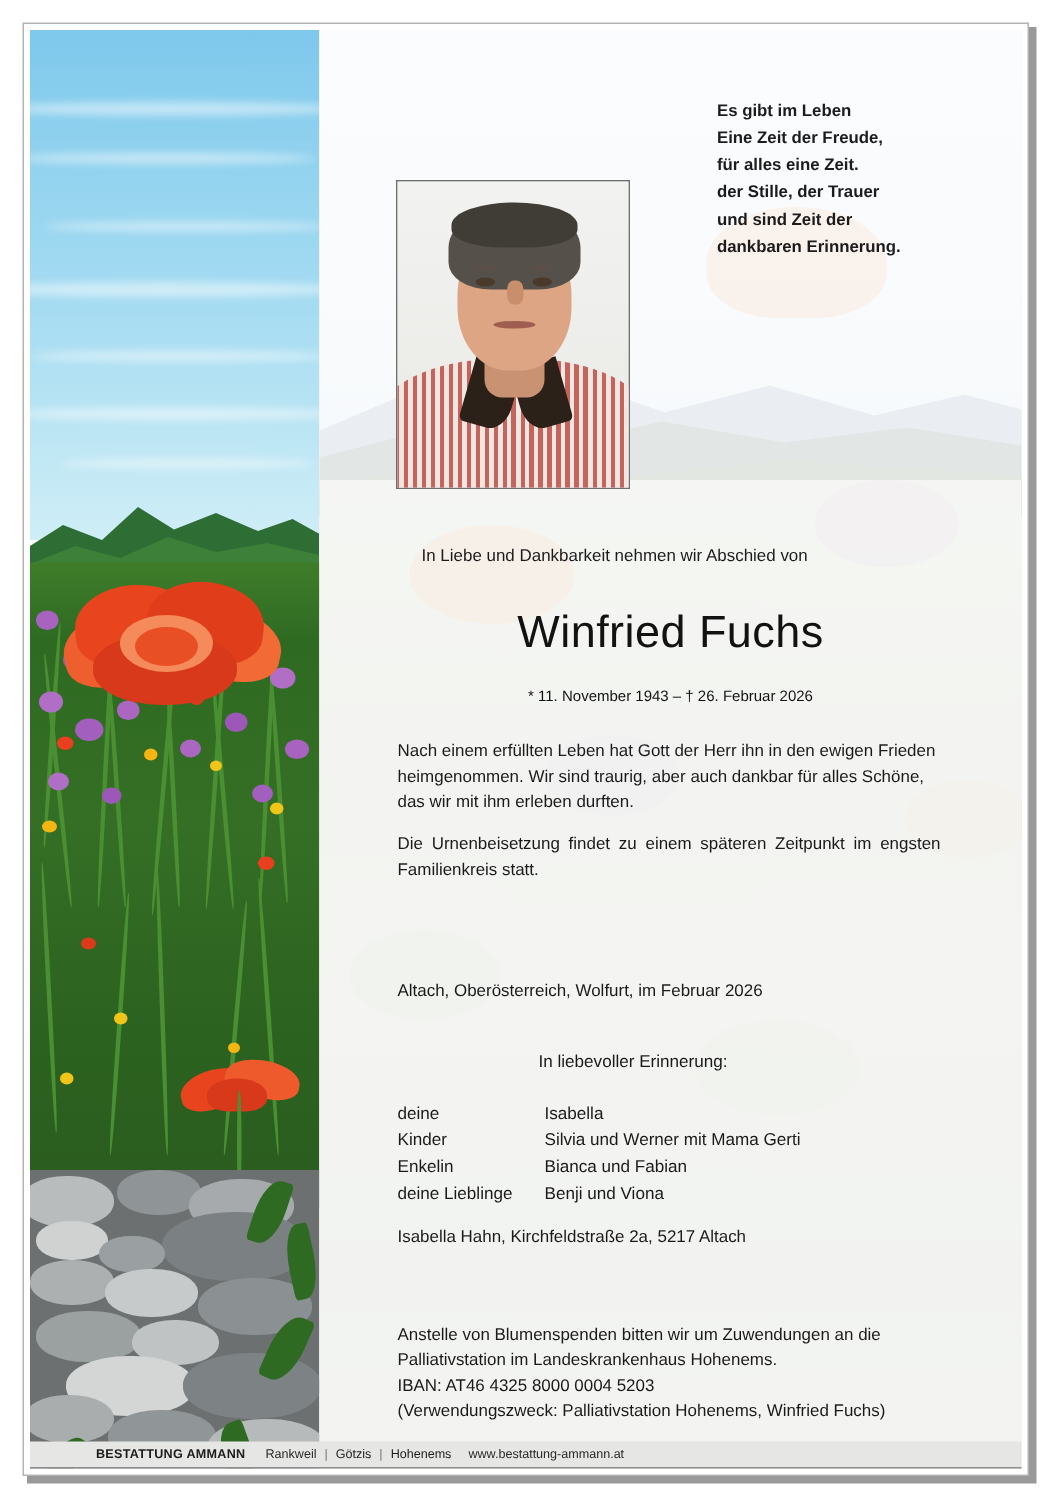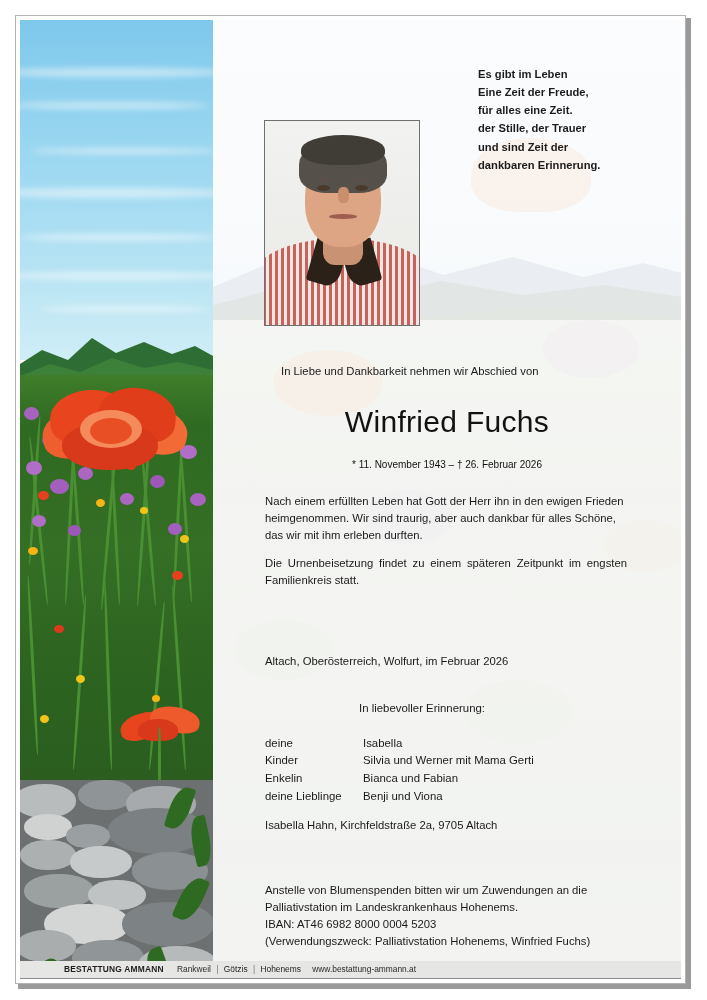--- a/index.html
+++ b/index.html
@@ -338,27 +338,27 @@
             <div class="m-lab">Enkelin</div>
             <div class="m-val">Bianca und Fabian</div>
           </div>
           <div class="m-row">
             <div class="m-lab">deine Lieblinge</div>
             <div class="m-val">Benji und Viona</div>
           </div>
         </div>
 
         <div class="cond">
-          <div>Isabella Hahn, Kirchfeldstraße 2a, 9705 Altach</div>
+          <div>Isabella Hahn, Kirchfeldstraße 2a, 5217 Altach</div>
         </div>
 
         <div class="dona">
           <div>Anstelle von Blumenspenden bitten wir um Zuwendungen an die</div>
           <div>Palliativstation im Landeskrankenhaus Hohenems.</div>
-          <div>IBAN:  AT46 6982 8000 0004 5203</div>
+          <div>IBAN:  AT46 4325 8000 0004 5203</div>
           <div>(Verwendungszweck: Palliativstation Hohenems, Winfried Fuchs)</div>
         </div>
 
       </div>
     </div>
 
     <div class="footer">
       <div class="footer-rule"></div>
       <div class="footer-inner">
         <span class="f-b1">BESTATTUNG</span>

